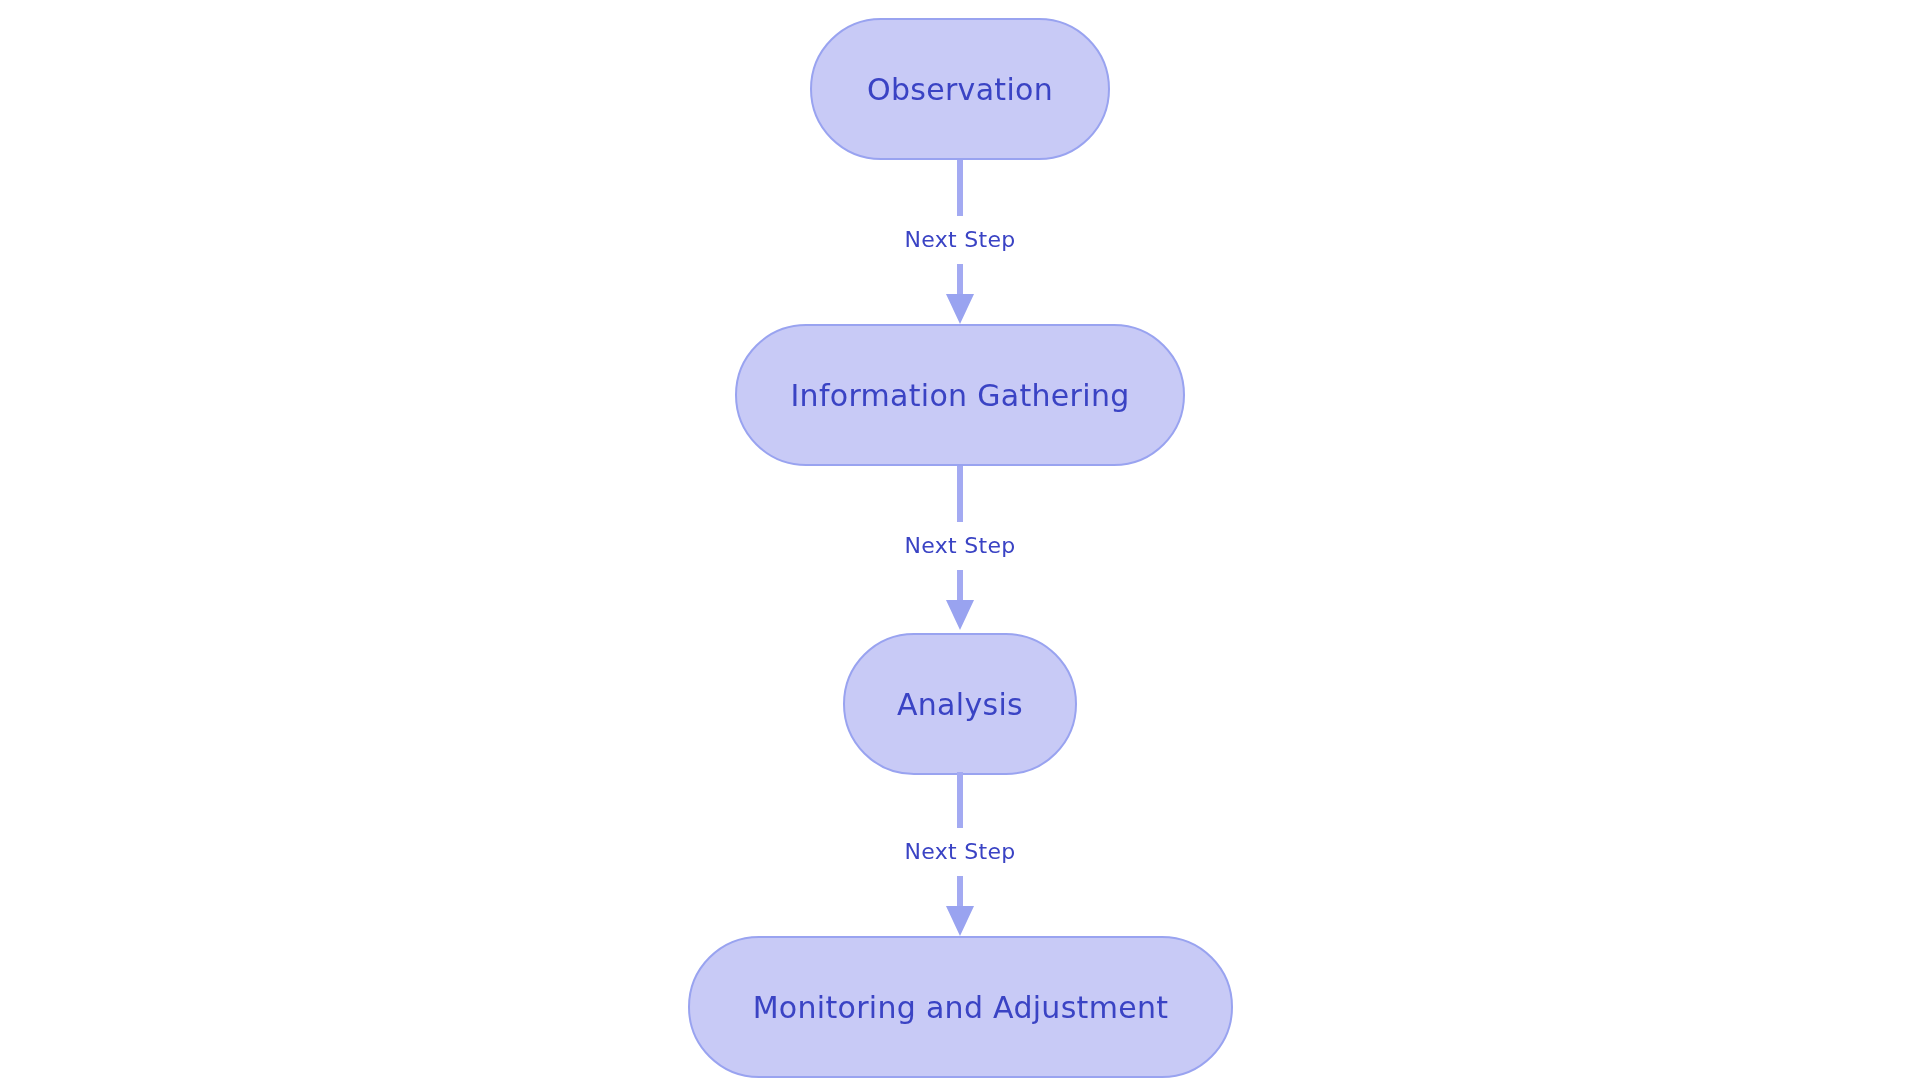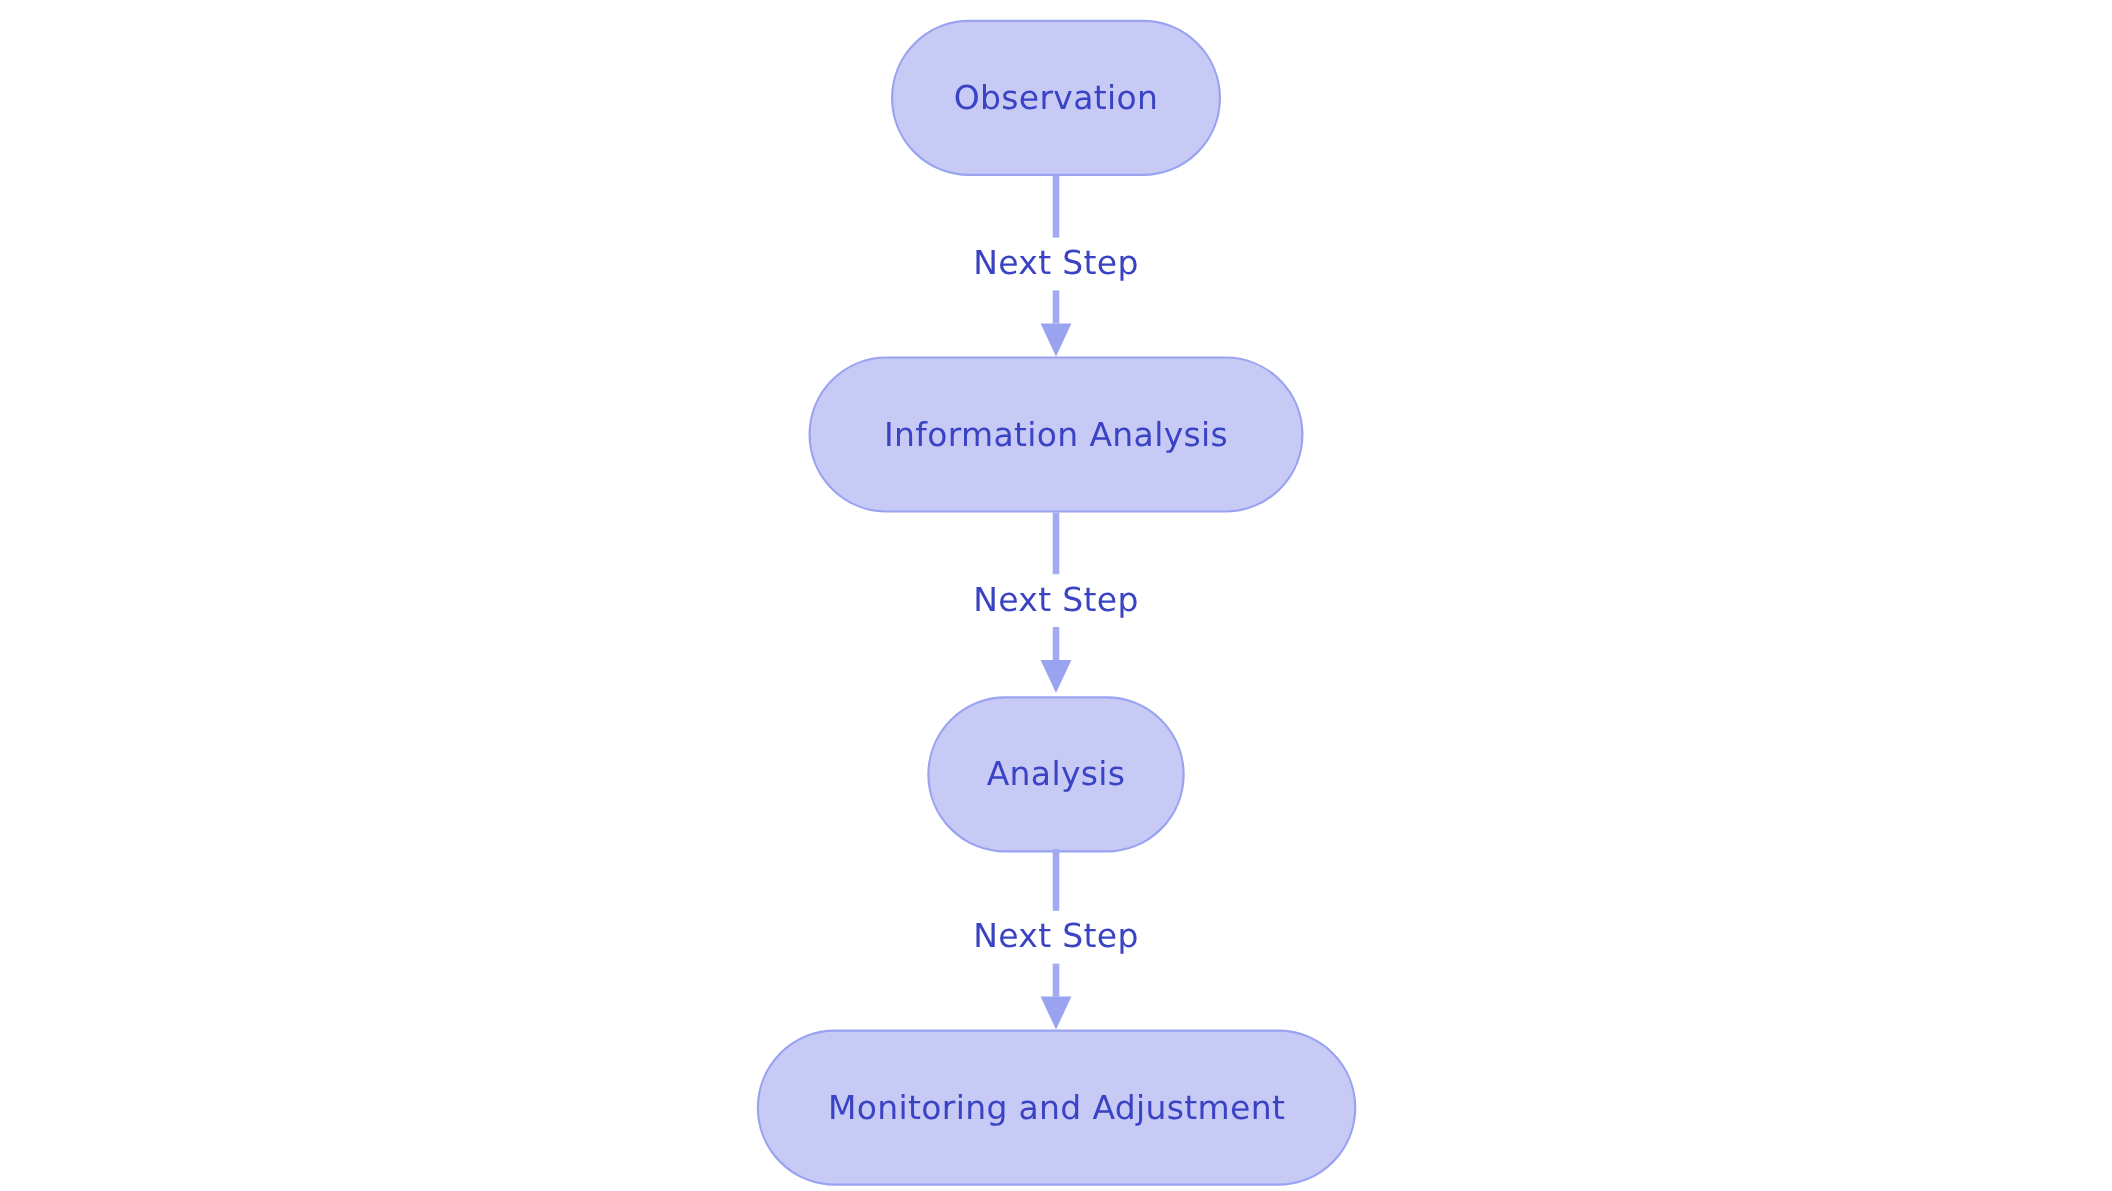--- a/index.html
+++ b/index.html
@@ -48,21 +48,21 @@
   .edge-line {
     width: 6px;
     background: var(--edge-line, #a3aaf2);
   }
   .edge-line.seg-top    { height: 56px; }
   .edge-line.seg-bottom { height: 30px; }
   .edge-label {
     height: 40px;
     line-height: 40px;
     margin: 4px 0;
-    font-size: 30px;
+    font-size: 22px;
     letter-spacing: 0.3px;
     color: var(--edge-label-text, #3a43c4);
     white-space: nowrap;
   }
   .arrowhead {
     width: 0;
     height: 0;
     border-left: 14px solid transparent;
     border-right: 14px solid transparent;
     border-top: 30px solid var(--edge-arrowhead, #99a3f0);
@@ -78,21 +78,21 @@
   </div>
 
   <div class="edge edge-1">
     <div class="edge-line seg-top"></div>
     <div class="edge-label">Next Step</div>
     <div class="edge-line seg-bottom"></div>
     <div class="arrowhead"></div>
   </div>
 
   <div class="node node-information-gathering">
-    <span class="node-label">Information Analysis</span>
+    <span class="node-label">Information Gathering</span>
   </div>
 
   <div class="edge edge-2">
     <div class="edge-line seg-top"></div>
     <div class="edge-label">Next Step</div>
     <div class="edge-line seg-bottom"></div>
     <div class="arrowhead"></div>
   </div>
 
   <div class="node node-analysis">

